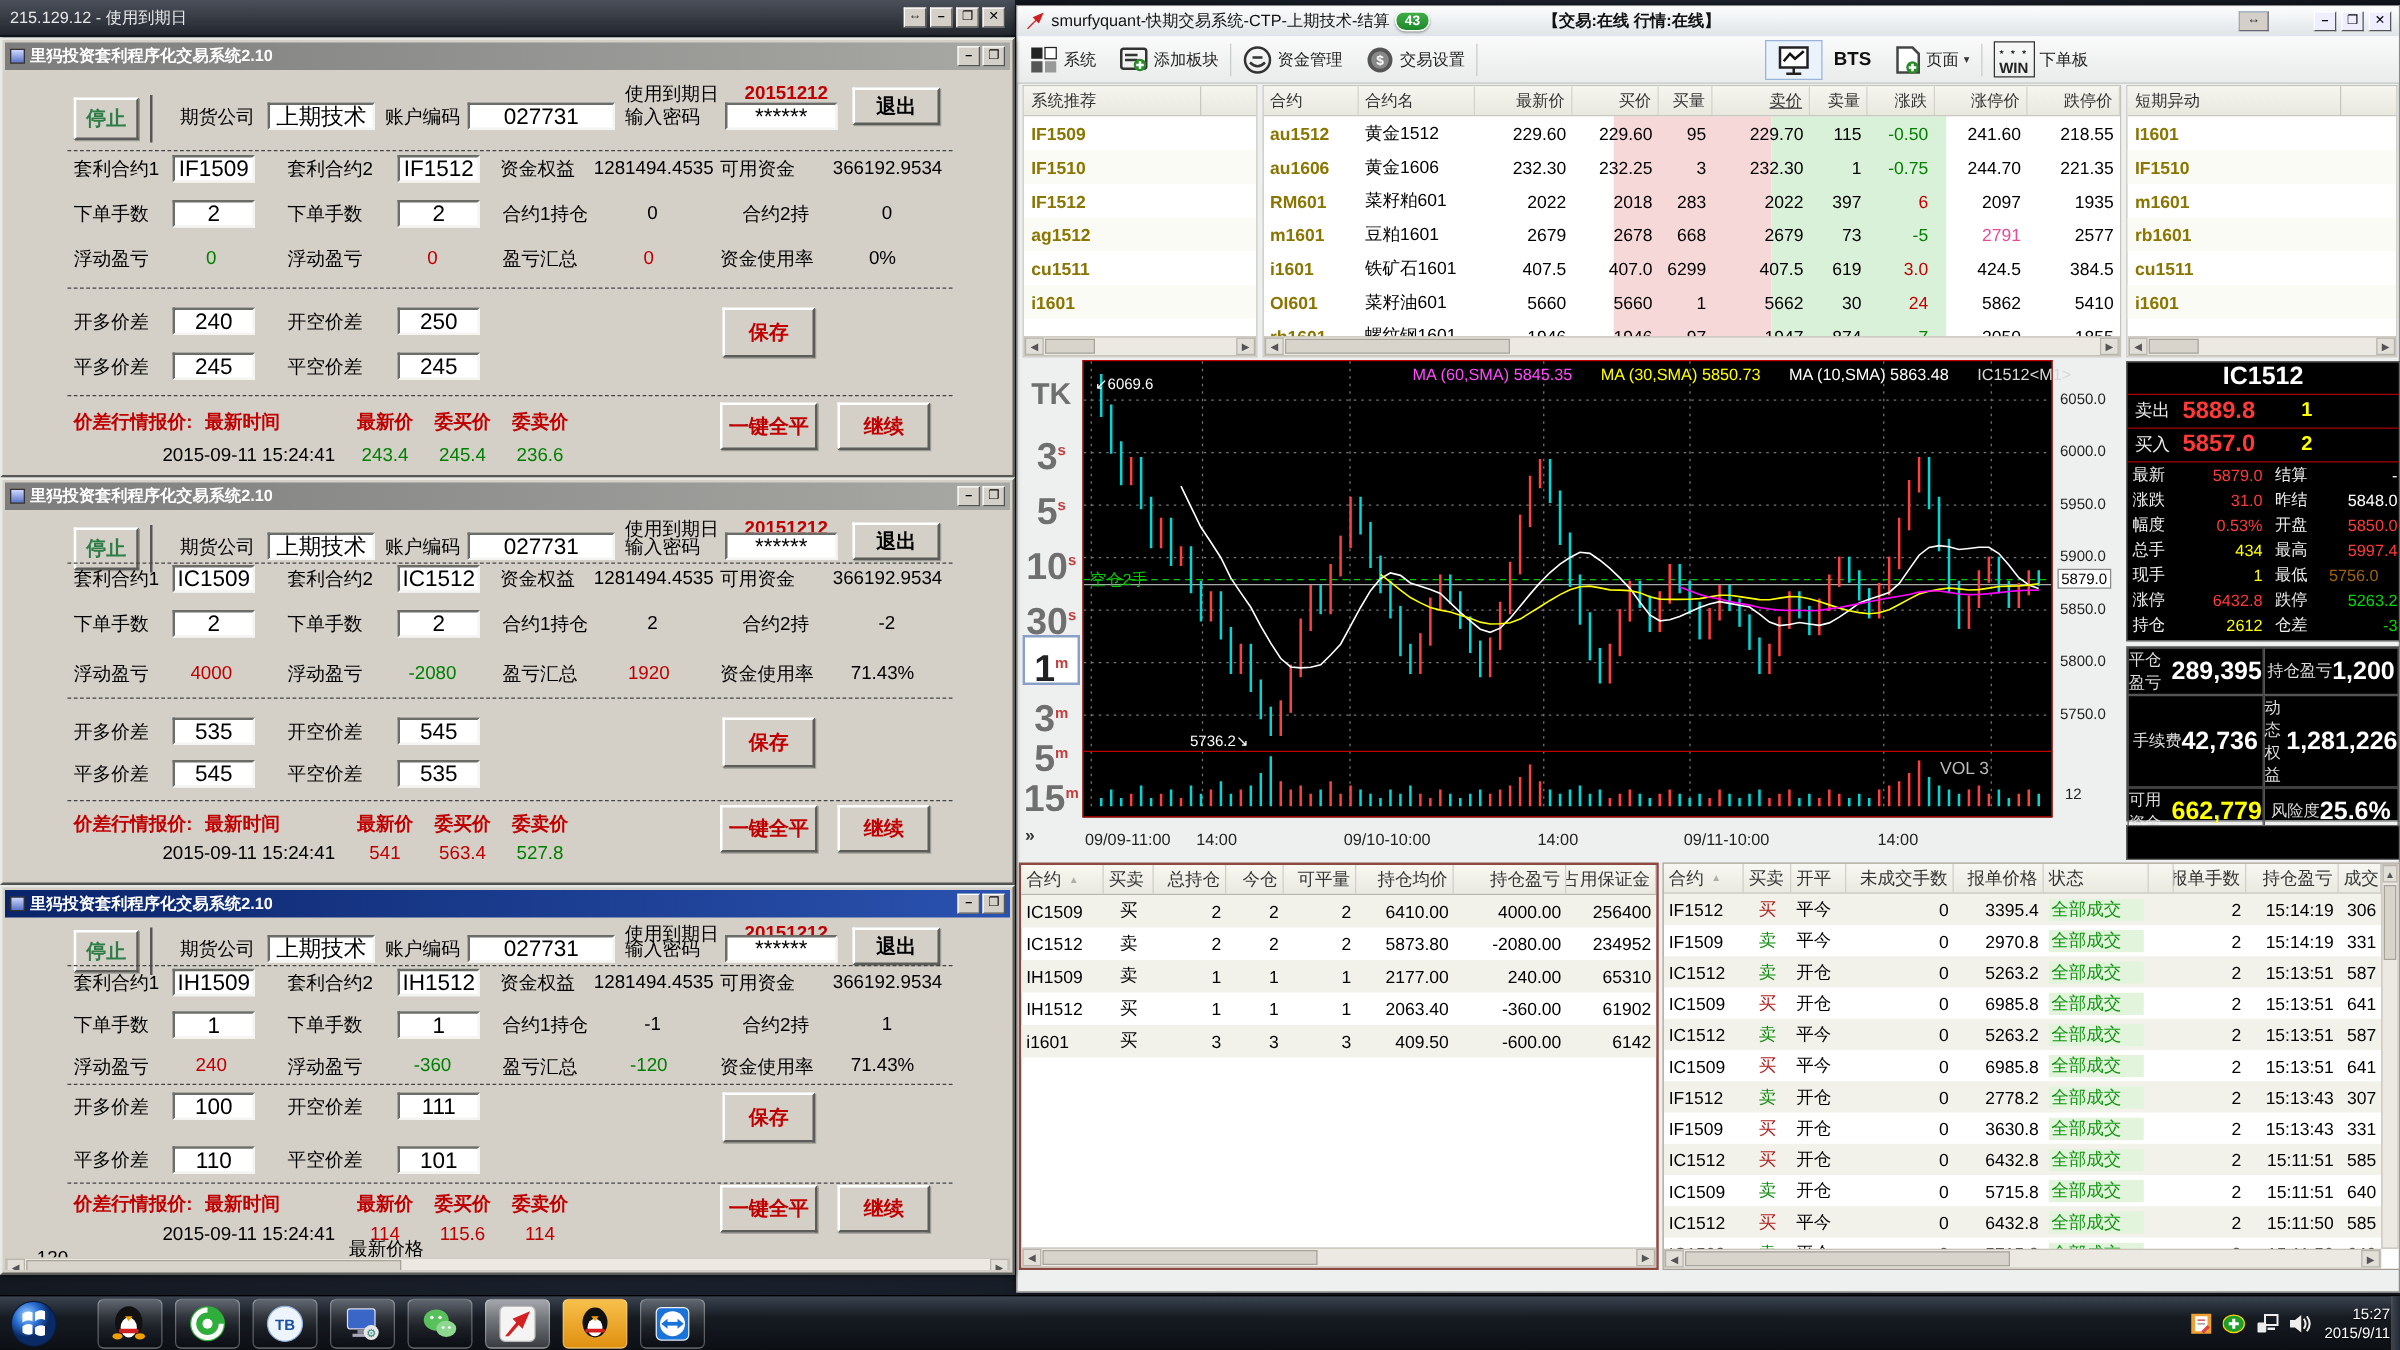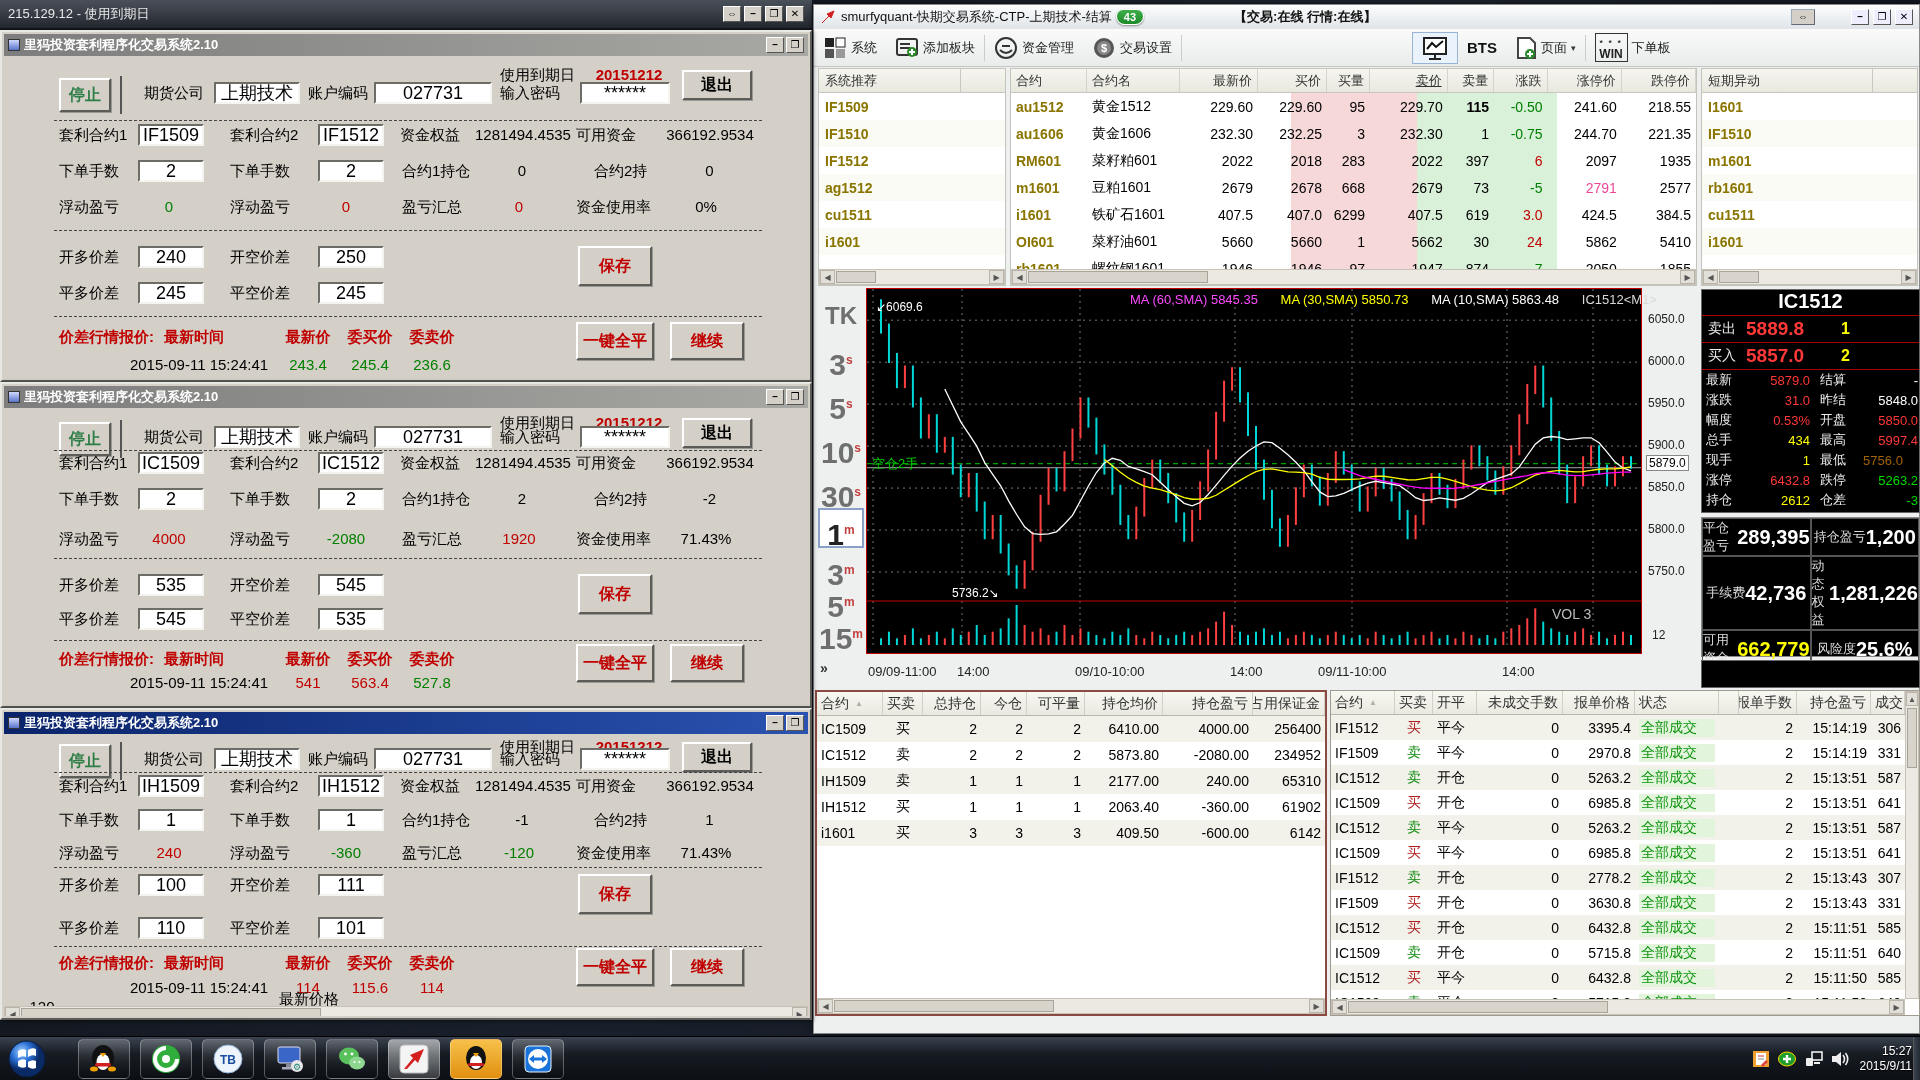--- a/index.html
+++ b/index.html
@@ -483,21 +483,21 @@
         <div style="width: 84px; height: 100%; display: flex; align-items: center; border-right: 1px solid rgb(212, 212, 204); padding: 0px 5px; justify-content: flex-end;">涨停价</div>
         <div style="width: 84px; height: 100%; display: flex; align-items: center; border-right: 1px solid rgb(212, 212, 204); padding: 0px 5px; justify-content: flex-end;">跌停价</div>
       </div>
       <div class="mrow" style="position: relative; background: transparent;">
         <div style="width: 86px; padding: 0px 5px; white-space: nowrap; overflow: hidden; color: rgb(138, 117, 0); font-weight: bold; text-align: left;">au1512</div>
         <div style="width: 106px; padding: 0px 5px; white-space: nowrap; overflow: hidden; color: rgb(0, 0, 0); text-align: left;">黄金1512</div>
         <div style="width: 88px; padding: 0px 5px; white-space: nowrap; overflow: hidden; color: rgb(0, 0, 0); text-align: right;">229.60</div>
         <div style="width: 78px; padding: 0px 5px; white-space: nowrap; overflow: hidden; color: rgb(0, 0, 0); text-align: right;">229.60</div>
         <div style="width: 48px; padding: 0px 5px; white-space: nowrap; overflow: hidden; color: rgb(0, 0, 0); text-align: right;">95</div>
         <div style="width: 88px; padding: 0px 5px; white-space: nowrap; overflow: hidden; color: rgb(0, 0, 0); text-align: right;">229.70</div>
-        <div style="width: 52px; padding: 0px 5px; white-space: nowrap; overflow: hidden; color: rgb(0, 0, 0); text-align: right; font-weight: bold;">115</div>
+        <div style="width: 52px; padding: 0px 5px; white-space: nowrap; overflow: hidden; color: rgb(0, 0, 0); text-align: right;">115</div>
         <div style="width: 60px; padding: 0px 5px; white-space: nowrap; overflow: hidden; color: rgb(0, 128, 0); text-align: right;">-0.50</div>
         <div style="width: 84px; padding: 0px 5px; white-space: nowrap; overflow: hidden; color: rgb(0, 0, 0); text-align: right;">241.60</div>
         <div style="width: 84px; padding: 0px 5px; white-space: nowrap; overflow: hidden; color: rgb(0, 0, 0); text-align: right;">218.55</div>
       </div>
       <div class="mrow" style="position: relative; background: transparent;">
         <div style="width: 86px; padding: 0px 5px; white-space: nowrap; overflow: hidden; color: rgb(138, 117, 0); font-weight: bold; text-align: left;">au1606</div>
         <div style="width: 106px; padding: 0px 5px; white-space: nowrap; overflow: hidden; color: rgb(0, 0, 0); text-align: left;">黄金1606</div>
         <div style="width: 88px; padding: 0px 5px; white-space: nowrap; overflow: hidden; color: rgb(0, 0, 0); text-align: right;">232.30</div>
         <div style="width: 78px; padding: 0px 5px; white-space: nowrap; overflow: hidden; color: rgb(0, 0, 0); text-align: right;">232.25</div>
         <div style="width: 48px; padding: 0px 5px; white-space: nowrap; overflow: hidden; color: rgb(0, 0, 0); text-align: right;">3</div>
@@ -812,21 +812,21 @@
     <div class="gut" style="left: 1648px; top: 438.099px;">5900.0</div>
     <div class="gut" style="left: 1648px; top: 480.07px;">5850.0</div>
     <div class="gut" style="left: 1648px; top: 522.042px;">5800.0</div>
     <div class="gut" style="left: 1648px; top: 564.014px;">5750.0</div>
     <div style="position: absolute; left: 1646px; top: 454.727px; background: rgb(255, 255, 255); border: 1px solid rgb(136, 136, 136); font-size: 12px; padding: 0px 2px;">5879.0</div>
     <div class="gut" style="left: 1652px; top: 628px;">12</div>
     <div class="gut" style="left: 868px; top: 664px; font-size: 13px;">09/09-11:00</div>
     <div class="gut" style="left: 957px; top: 664px; font-size: 13px;">14:00</div>
     <div class="gut" style="left: 1075px; top: 664px; font-size: 13px;">09/10-10:00</div>
     <div class="gut" style="left: 1230px; top: 664px; font-size: 13px;">14:00</div>
-    <div class="gut" style="left: 1318px; top: 664px; font-size: 13px;">09/11-10:00</div>
+    <div class="gut" style="left: 1347px; top: 664px; font-size: 13px;">09/11-10:00</div>
     <div class="gut" style="left: 1502px; top: 664px; font-size: 13px;">14:00</div>
     <div class="vscroll" style="left: 1906px; top: 545px; height: 110px;"></div>
   </div>
 <div id="right-panel">
     <div id="quote-box">
       <div class="q-title">IC1512</div>
       <div class="q-row">
         <div class="q-lab">卖出</div>
         <div class="q-price" style="color: rgb(255, 56, 56);">5889.8</div>
         <div class="q-vol">1</div>

